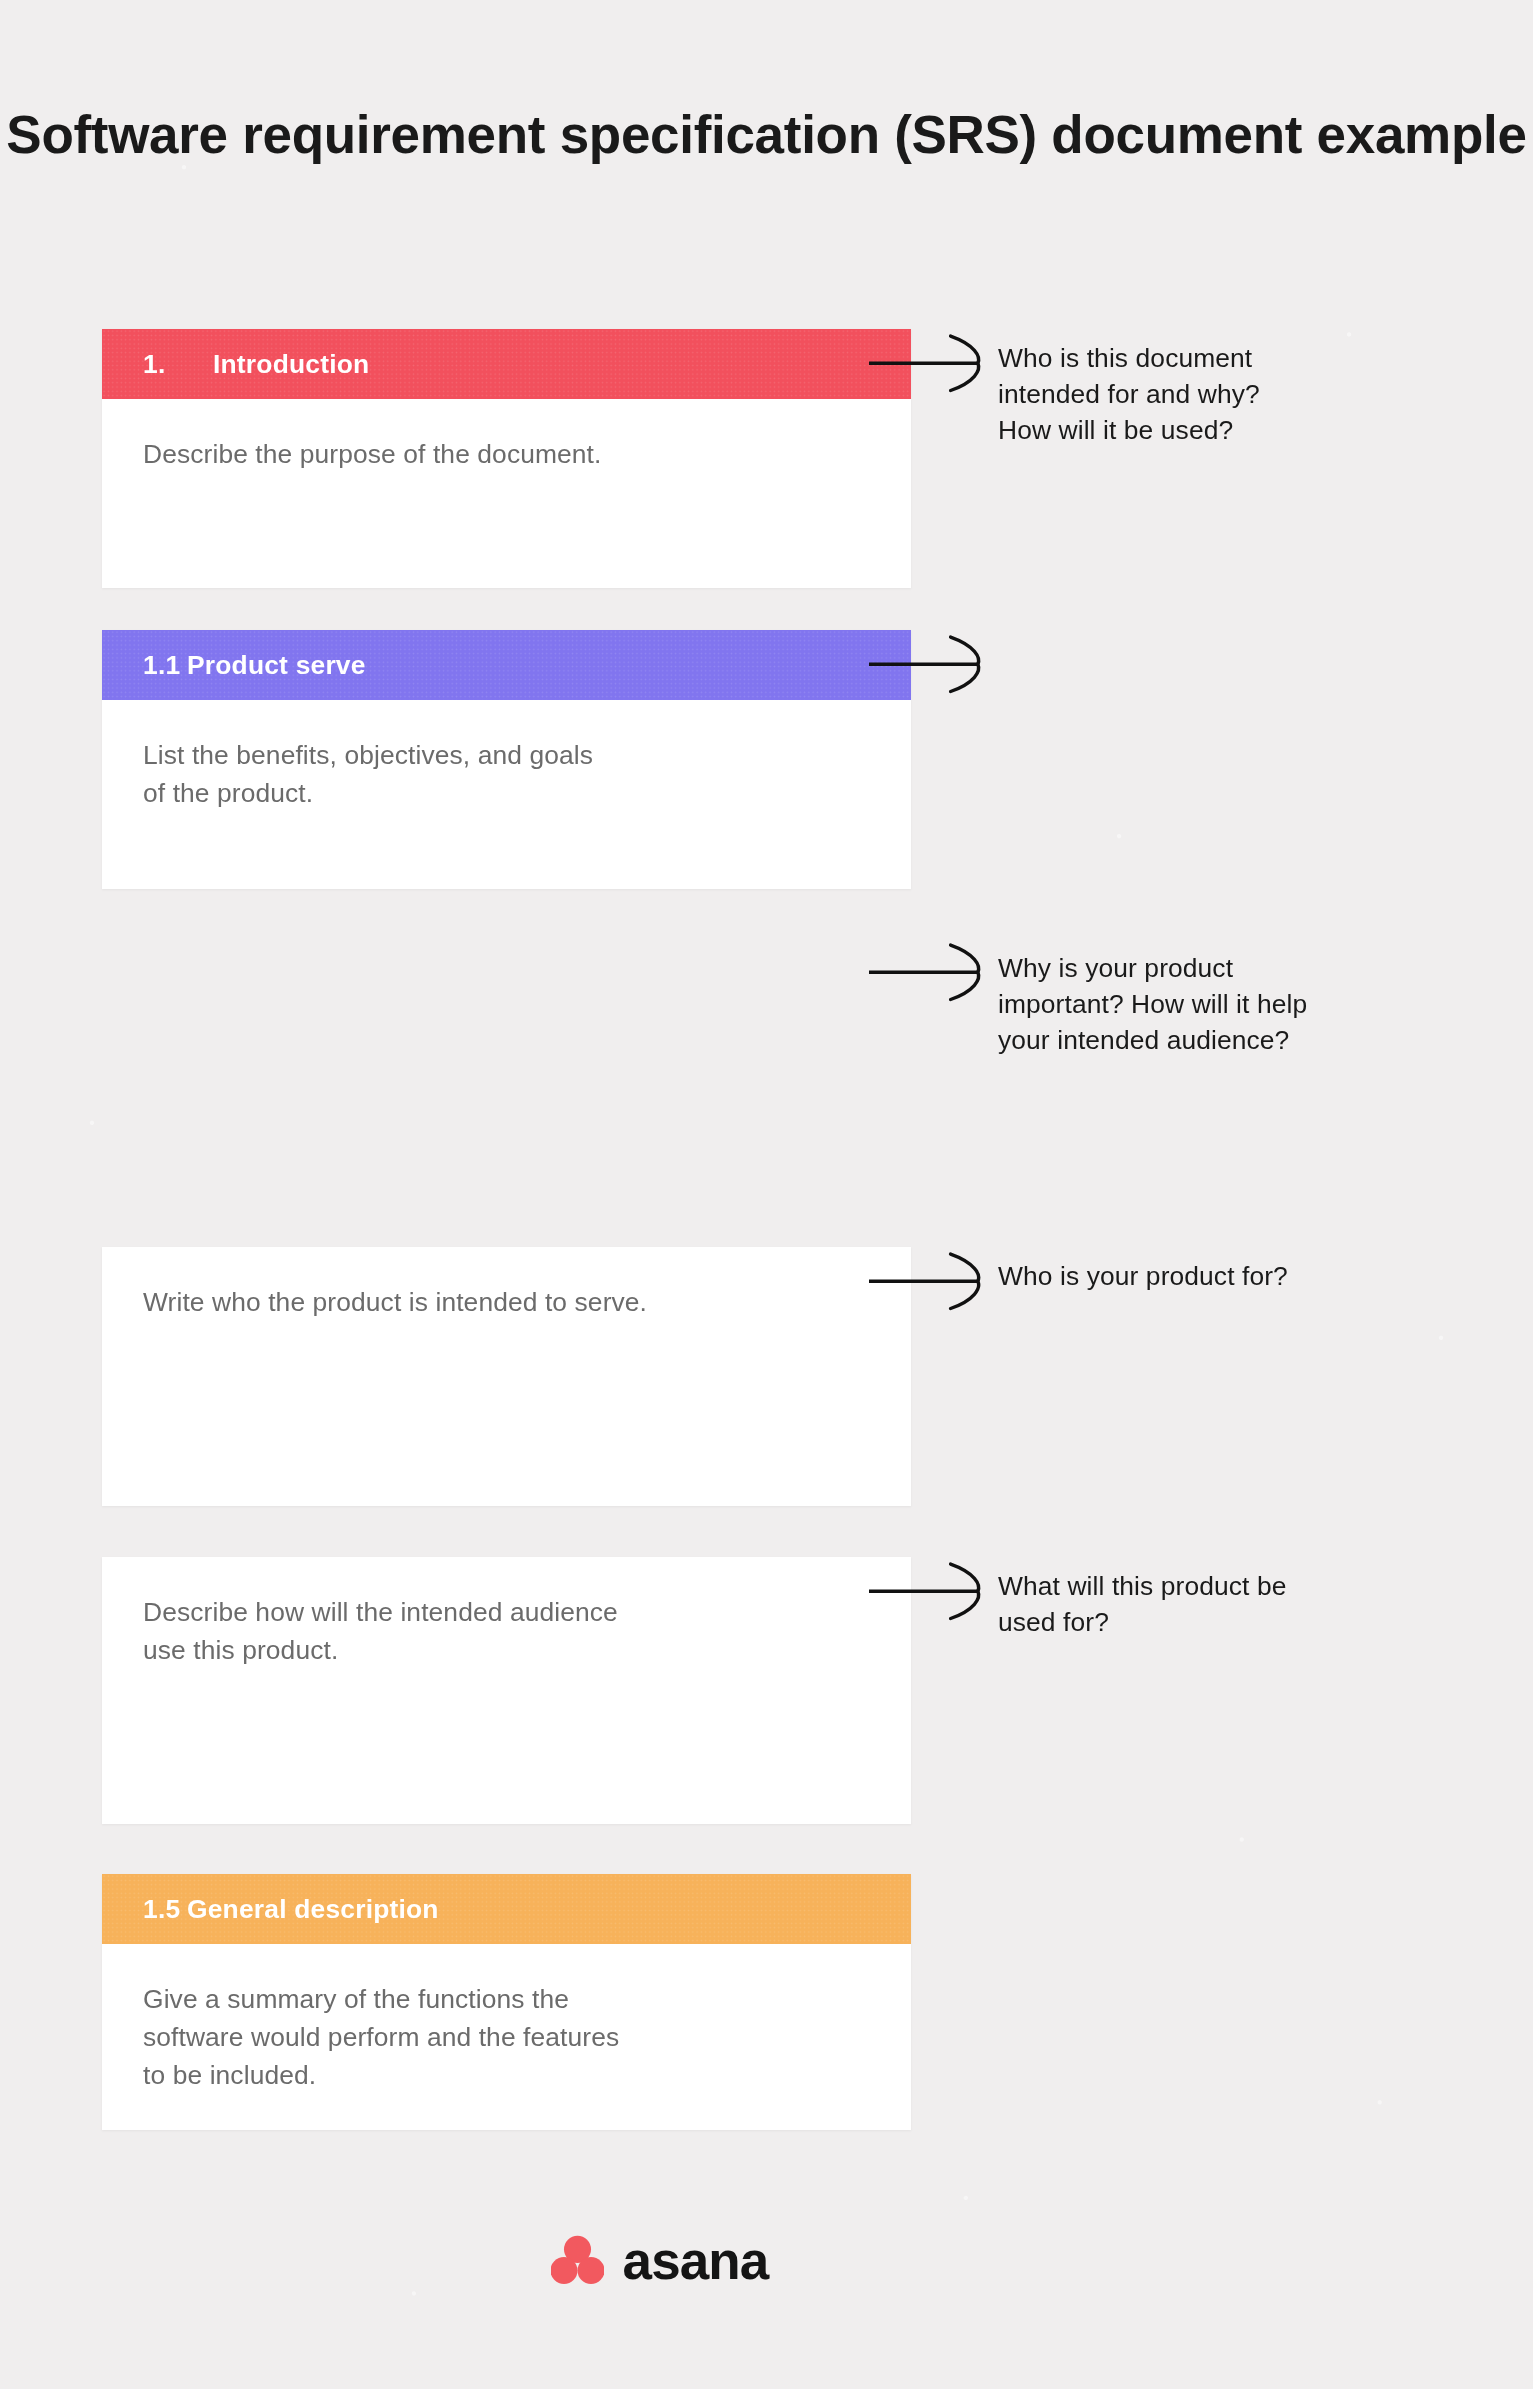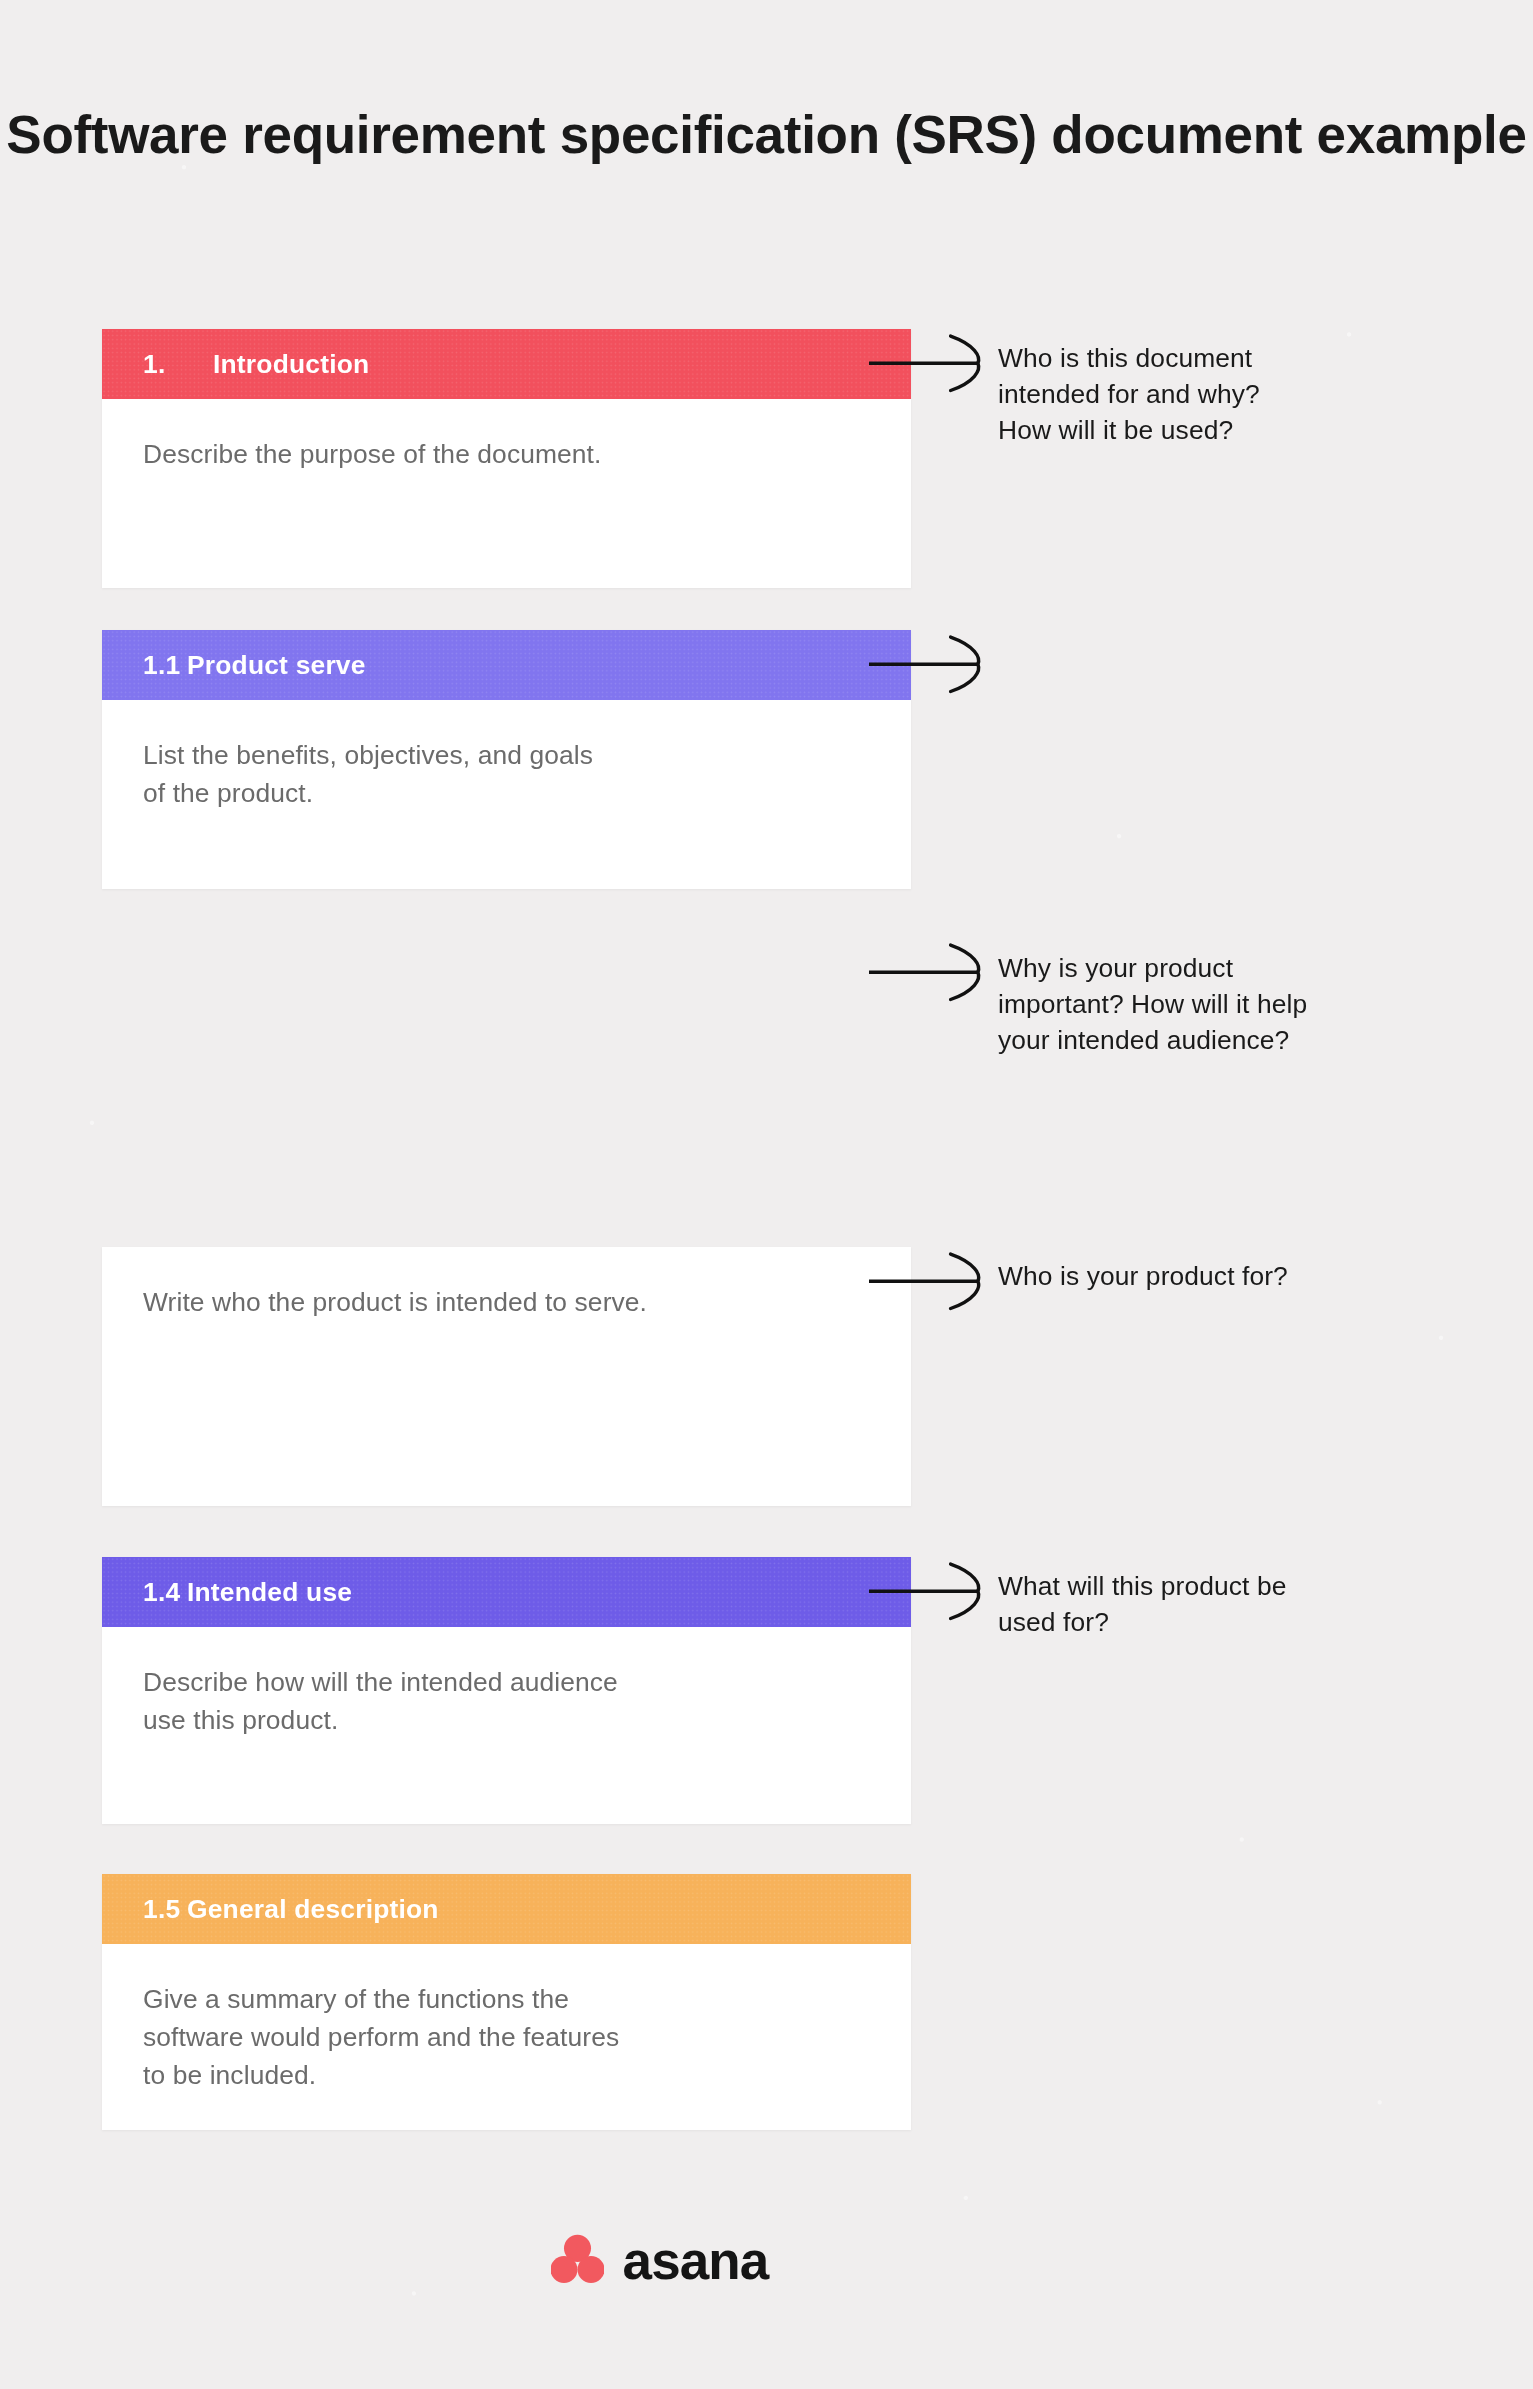--- a/index.html
+++ b/index.html
@@ -183,24 +183,20 @@
   </div>
   <div class="arrow" style="top:1249px;">
     <svg width="136" height="68" viewBox="0 0 160 80" fill="none">
       <path d="M0 38 H128" stroke="#111111" stroke-width="4" stroke-linecap="square"></path>
       <path d="M96 6 C124 16 132 30 128 38 C132 46 124 60 96 70" stroke="#111111" stroke-width="4" fill="none" stroke-linecap="round"></path>
     </svg>
   </div>
   <div class="annotation" style="top:1259px;">Who is your product for?</div>
 
   <div class="card" style="top:1557px; height:267px;">
-    <div class="card-header" style="background-color:#6e5ce8;">
-      <span class="card-num">1.4</span>
-      <span class="card-name">Intended use</span>
-    </div>
     <div class="card-body">Describe how will the intended audience
 use this product.</div>
   </div>
   <div class="arrow" style="top:1559px;">
     <svg width="136" height="68" viewBox="0 0 160 80" fill="none">
       <path d="M0 38 H128" stroke="#111111" stroke-width="4" stroke-linecap="square"></path>
       <path d="M96 6 C124 16 132 30 128 38 C132 46 124 60 96 70" stroke="#111111" stroke-width="4" fill="none" stroke-linecap="round"></path>
     </svg>
   </div>
   <div class="annotation" style="top:1569px;">What will this product be
@@ -209,21 +205,21 @@
   <div class="card" style="top:1874px; height:256px;">
     <div class="card-header" style="background-color:#f7b25a;">
       <span class="card-num">1.5</span>
       <span class="card-name">General description</span>
     </div>
     <div class="card-body">Give a summary of the functions the
 software would perform and the features
 to be included.</div>
   </div>
 
-  <div style="position:absolute; top:2234px; left:0; width:1319px; display:flex; align-items:flex-start; justify-content:center; gap:19px;">
+  <div style="position:absolute; top:2234px; left:0; width:1319px; display:flex; align-items:flex-end; justify-content:center; gap:19px;">
     <span style="display:block;">
       <svg width="53" height="49" viewBox="0 0 62 58" fill="none">
         <circle cx="31" cy="17" r="16" fill="#f2595f"></circle>
         <circle cx="15" cy="42" r="16" fill="#f2595f"></circle>
         <circle cx="47" cy="42" r="16" fill="#f2595f"></circle>
       </svg>
     </span>
     <span style="font-size:53px; font-weight:700; color:#151515; letter-spacing:-0.9px; line-height:1;">asana</span>
   </div>
 

